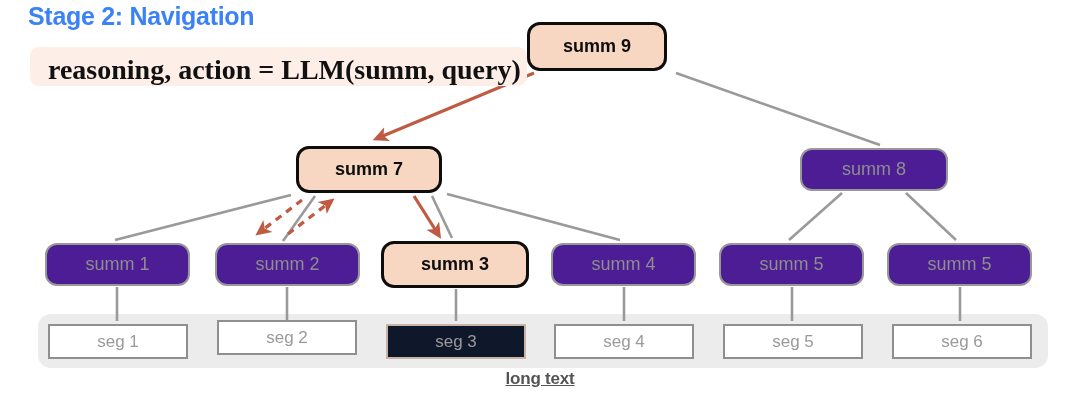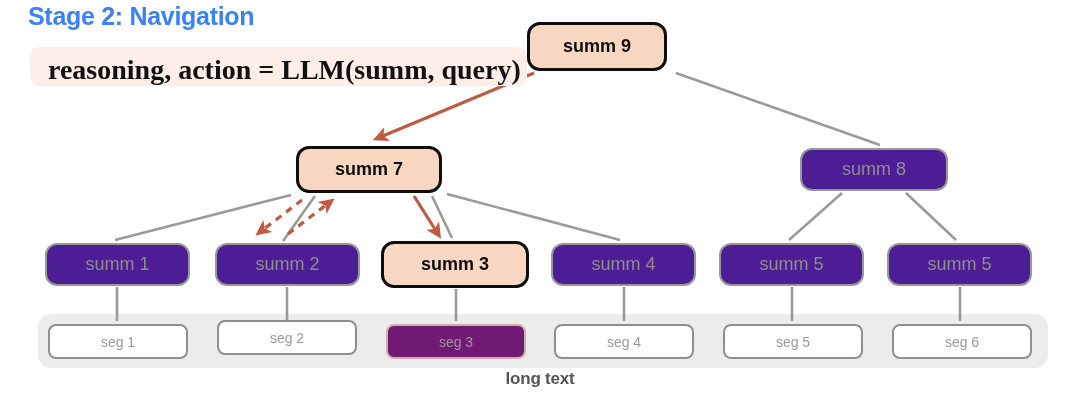--- a/index.html
+++ b/index.html
@@ -70,20 +70,21 @@
   .band-label {
     position: absolute;
     left: 0;
     top: 369px;
     width: 1080px;
     text-align: center;
     font-size: 17px;
     font-weight: bold;
     color: #545454;
     letter-spacing: -0.2px;
+    text-decoration: underline;
   }
 
   
   .node {
     position: absolute;
     box-sizing: border-box;
     display: flex;
     align-items: center;
     justify-content: center;
     white-space: nowrap;
@@ -99,29 +100,29 @@
     font-weight: normal;
   }
   .node.summ.hl {
     background: #f7d6c2;
     border: 3px solid #0d0d0d;
     color: #0d0d0d;
     font-weight: bold;
     border-radius: 13px;
   }
   .node.seg {
-    border-radius: 8px;
-    font-size: 14px;
+    border-radius: 0;
+    font-size: 17px;
     border: 2px solid #8f8f8f;
     color: #9a9a9a;
     background: #ffffff;
     font-weight: normal;
   }
   .node.seg.hl {
-    background: #701a75;
+    background: #0f172a;
     color: #9a9a9a;
     border-color: #c9b2a6;
   }
 </style>
 </head>
 <body>
 
 <div id="canvas">
 
   <div class="band"></div>

